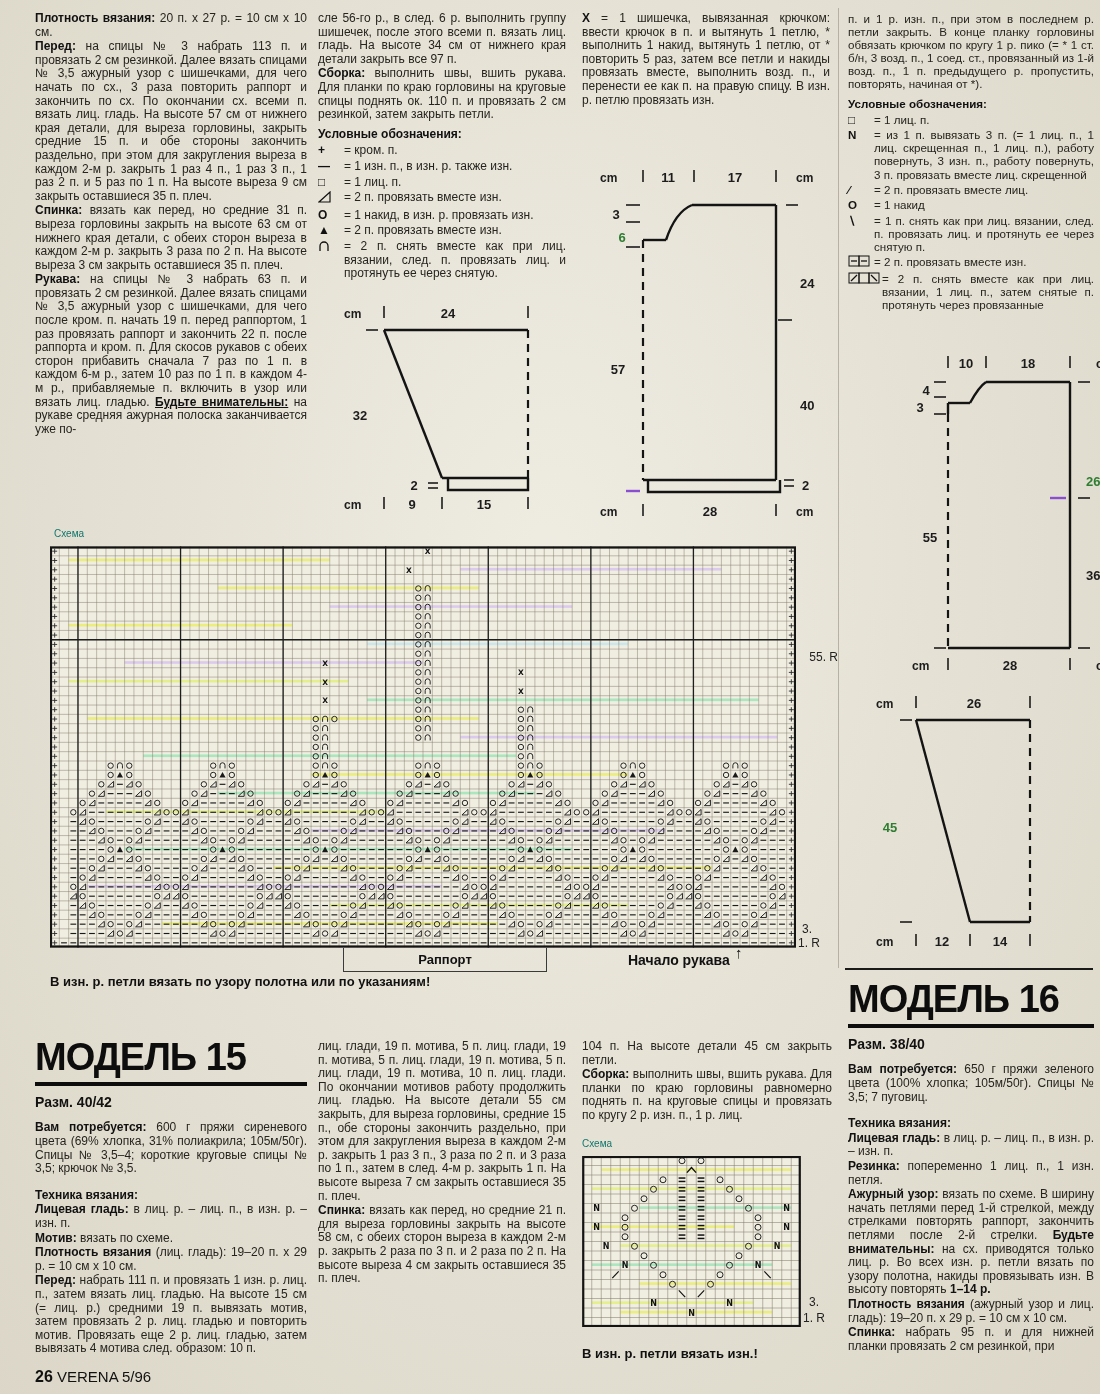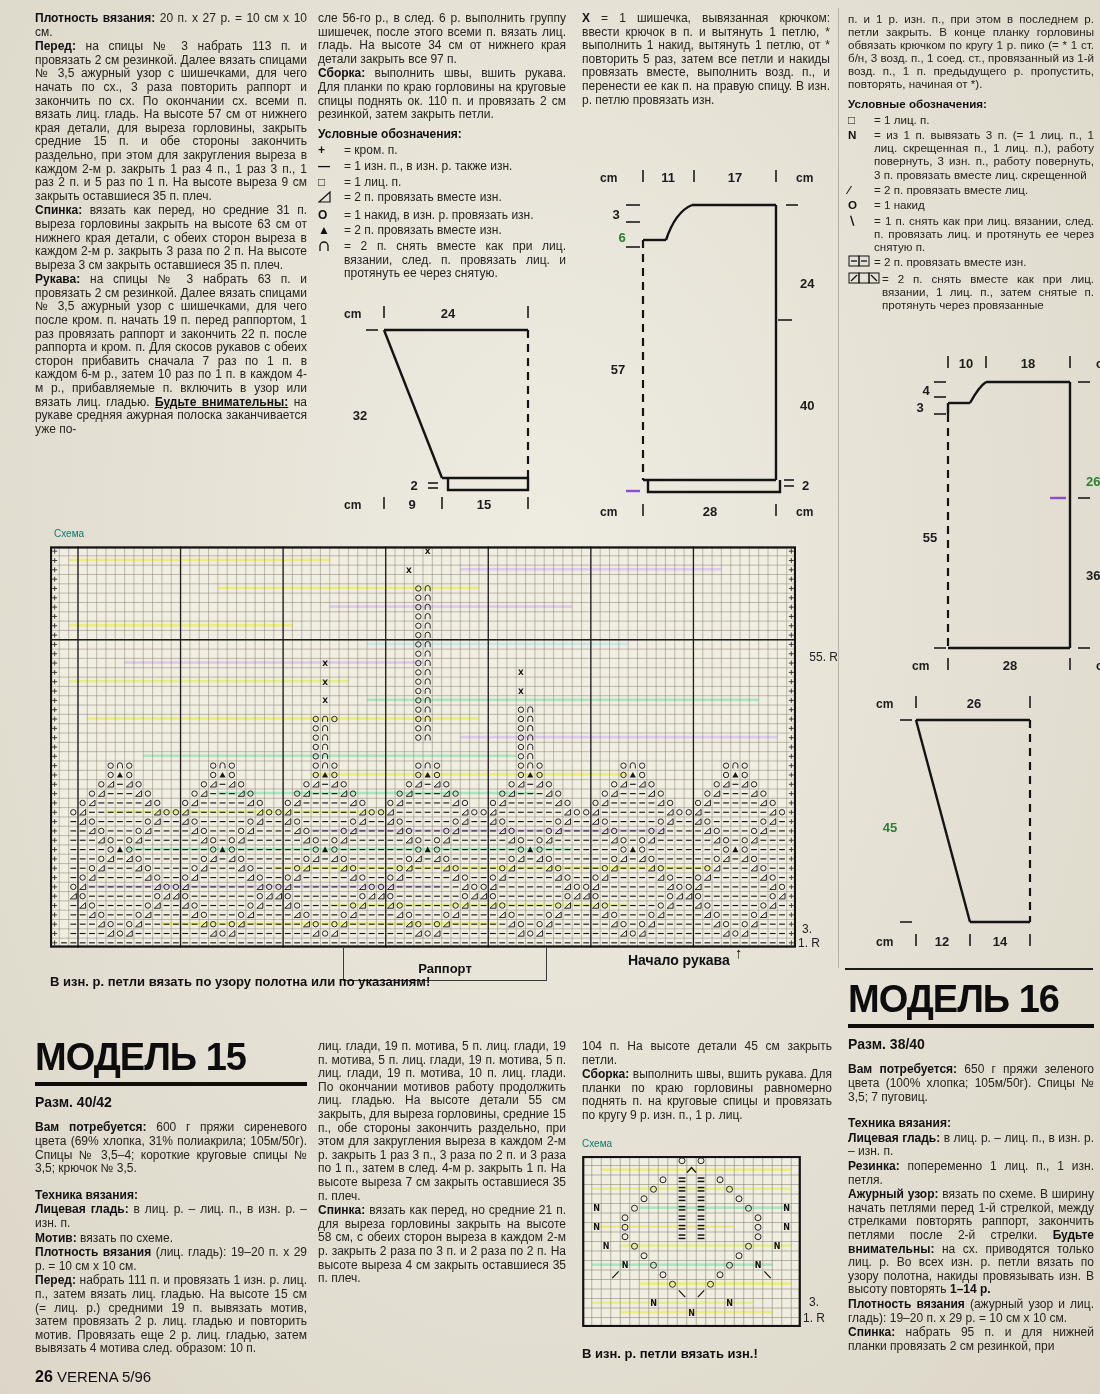--- a/index.html
+++ b/index.html
@@ -20,21 +20,21 @@
   .headline{font-weight:bold;font-size:38px;letter-spacing:-1px;color:#0d0d0d;
             border-bottom:4px solid #0d0d0d;padding-bottom:4px;margin:0 0 10px 0;line-height:1.05;}
   .sizeln{font-weight:bold;font-size:14px;margin:0 0 12px 0;color:#111;}
   .schemalabel{font-weight:normal;font-size:10px;color:#0f766e;}
   .note{font-weight:bold;font-size:13px;color:#111;}
   .rowlab{position:absolute;font-size:12px;color:#222;}
   .vrule{position:absolute;width:1px;background:#8f897c;opacity:.55;}
   .hrule{position:absolute;height:2px;background:#1a1a1a;}
   .rapport-box{position:absolute;border-left:1.5px solid #3a3a3a;border-right:1.5px solid #3a3a3a;
                border-bottom:1.5px solid #3a3a3a;text-align:center;font-weight:bold;font-size:13px;
-               color:#111;padding-top:13px;}
+               color:#111;padding-top:4px;}
   .chartwrap{position:absolute;}
   .chartwrap svg{display:block;}
   
   .so{fill:none;stroke:#1a1a1a;stroke-width:.95;}
   .sl{stroke:#1a1a1a;stroke-width:1.15;}
   .sp{stroke:#2a2a2a;stroke-width:.9;fill:none;}
   .sf{fill:#1a1a1a;}
   .sx{font-family:"DejaVu Sans",sans-serif;font-weight:bold;font-size:7.5px;text-anchor:middle;fill:#111;}
   .sn{font-family:"DejaVu Sans",sans-serif;font-weight:bold;font-size:8px;text-anchor:middle;fill:#111;}
   
@@ -1952,21 +1952,21 @@
     <p class="t"><b class="ld">Перед:</b> <span>набрать 111 п. и провязать 1 изн. р. лиц. п., затем вязать лиц. гладью. На высоте 15 см (= лиц. р.) средними 19 п. вывязать мотив, затем провязать 2 р. лиц. гладью и повторить мотив. Провязать еще 2 р. лиц. гладью, затем вывязать 4 мотива след. образом: 10 п.</span></p>
   </div>
 
   <div class="col" style="left:318px;top:1040px;width:248px;">
     <p class="t"><span>лиц. глади, 19 п. мотива, 5 п. лиц. глади, 19 п. мотива, 5 п. лиц. глади, 19 п. мотива, 5 п. лиц. глади, 19 п. мотива, 10 п. лиц. глади. По окончании мотивов работу продолжить лиц. гладью. На высоте детали 55 см закрыть, для выреза горловины, средние 15 п., обе стороны закончить раздельно, при этом для закругления выреза в каждом 2-м р. закрыть 1 раз 3 п., 3 раза по 2 п. и 3 раза по 1 п., затем в след. 4-м р. закрыть 1 п. На высоте выреза 7 см закрыть оставшиеся 35 п. плеч.</span></p>
     <p class="t"><b class="ld">Спинка:</b> <span>вязать как перед, но средние 21 п. для выреза горловины закрыть на высоте 58 см, с обеих сторон выреза в каждом 2-м р. закрыть 2 раза по 3 п. и 2 раза по 2 п. На высоте выреза 4 см закрыть оставшиеся 35 п. плеч.</span></p>
   </div>
 
   <div class="col" style="left:582px;top:1040px;width:250px;">
     <p class="t"><span>104 п. На высоте детали 45 см закрыть петли.</span></p>
-    <p class="t"><b class="ld">Сборка:</b> <span>выполнить швы, вшить рукава. Для планки по краю горловины равномерно поднять п. на круговые спицы и провязать по кругу 9 р. изн. п., 1 р. лиц.</span></p>
+    <p class="t"><b class="ld">Сборка:</b> <span>выполнить швы, вшить рукава. Для планки по краю горловины равномерно поднять п. на круговые спицы и провязать по кругу 2 р. изн. п., 1 р. лиц.</span></p>
     <div class="schemalabel" style="margin:14px 0 6px 0;">Схема</div>
     <div style="position:relative;width:219px;">
       <div id="smallchart"><svg width="219" height="171" viewBox="0 0 218.5 171">
             <rect x="0" y="0" width="218.5" height="171" fill="#f0ede1"></rect>
             <rect x="19" y="12.35" width="190" height="2.6" fill="#e9ed55" opacity=".7"></rect>
             <rect x="9.5" y="31.35" width="199.5" height="2.6" fill="#dff06b" opacity=".7"></rect>
             <rect x="57" y="50.35" width="152" height="2.6" fill="#8fe3b0" opacity=".7"></rect>
             <rect x="9.5" y="69.35" width="142.5" height="2.6" fill="#e9ed55" opacity=".7"></rect>
             <rect x="38" y="88.35" width="171" height="2.6" fill="#dff06b" opacity=".7"></rect>
             <rect x="9.5" y="107.35" width="180.5" height="2.6" fill="#8fe3b0" opacity=".7"></rect>

